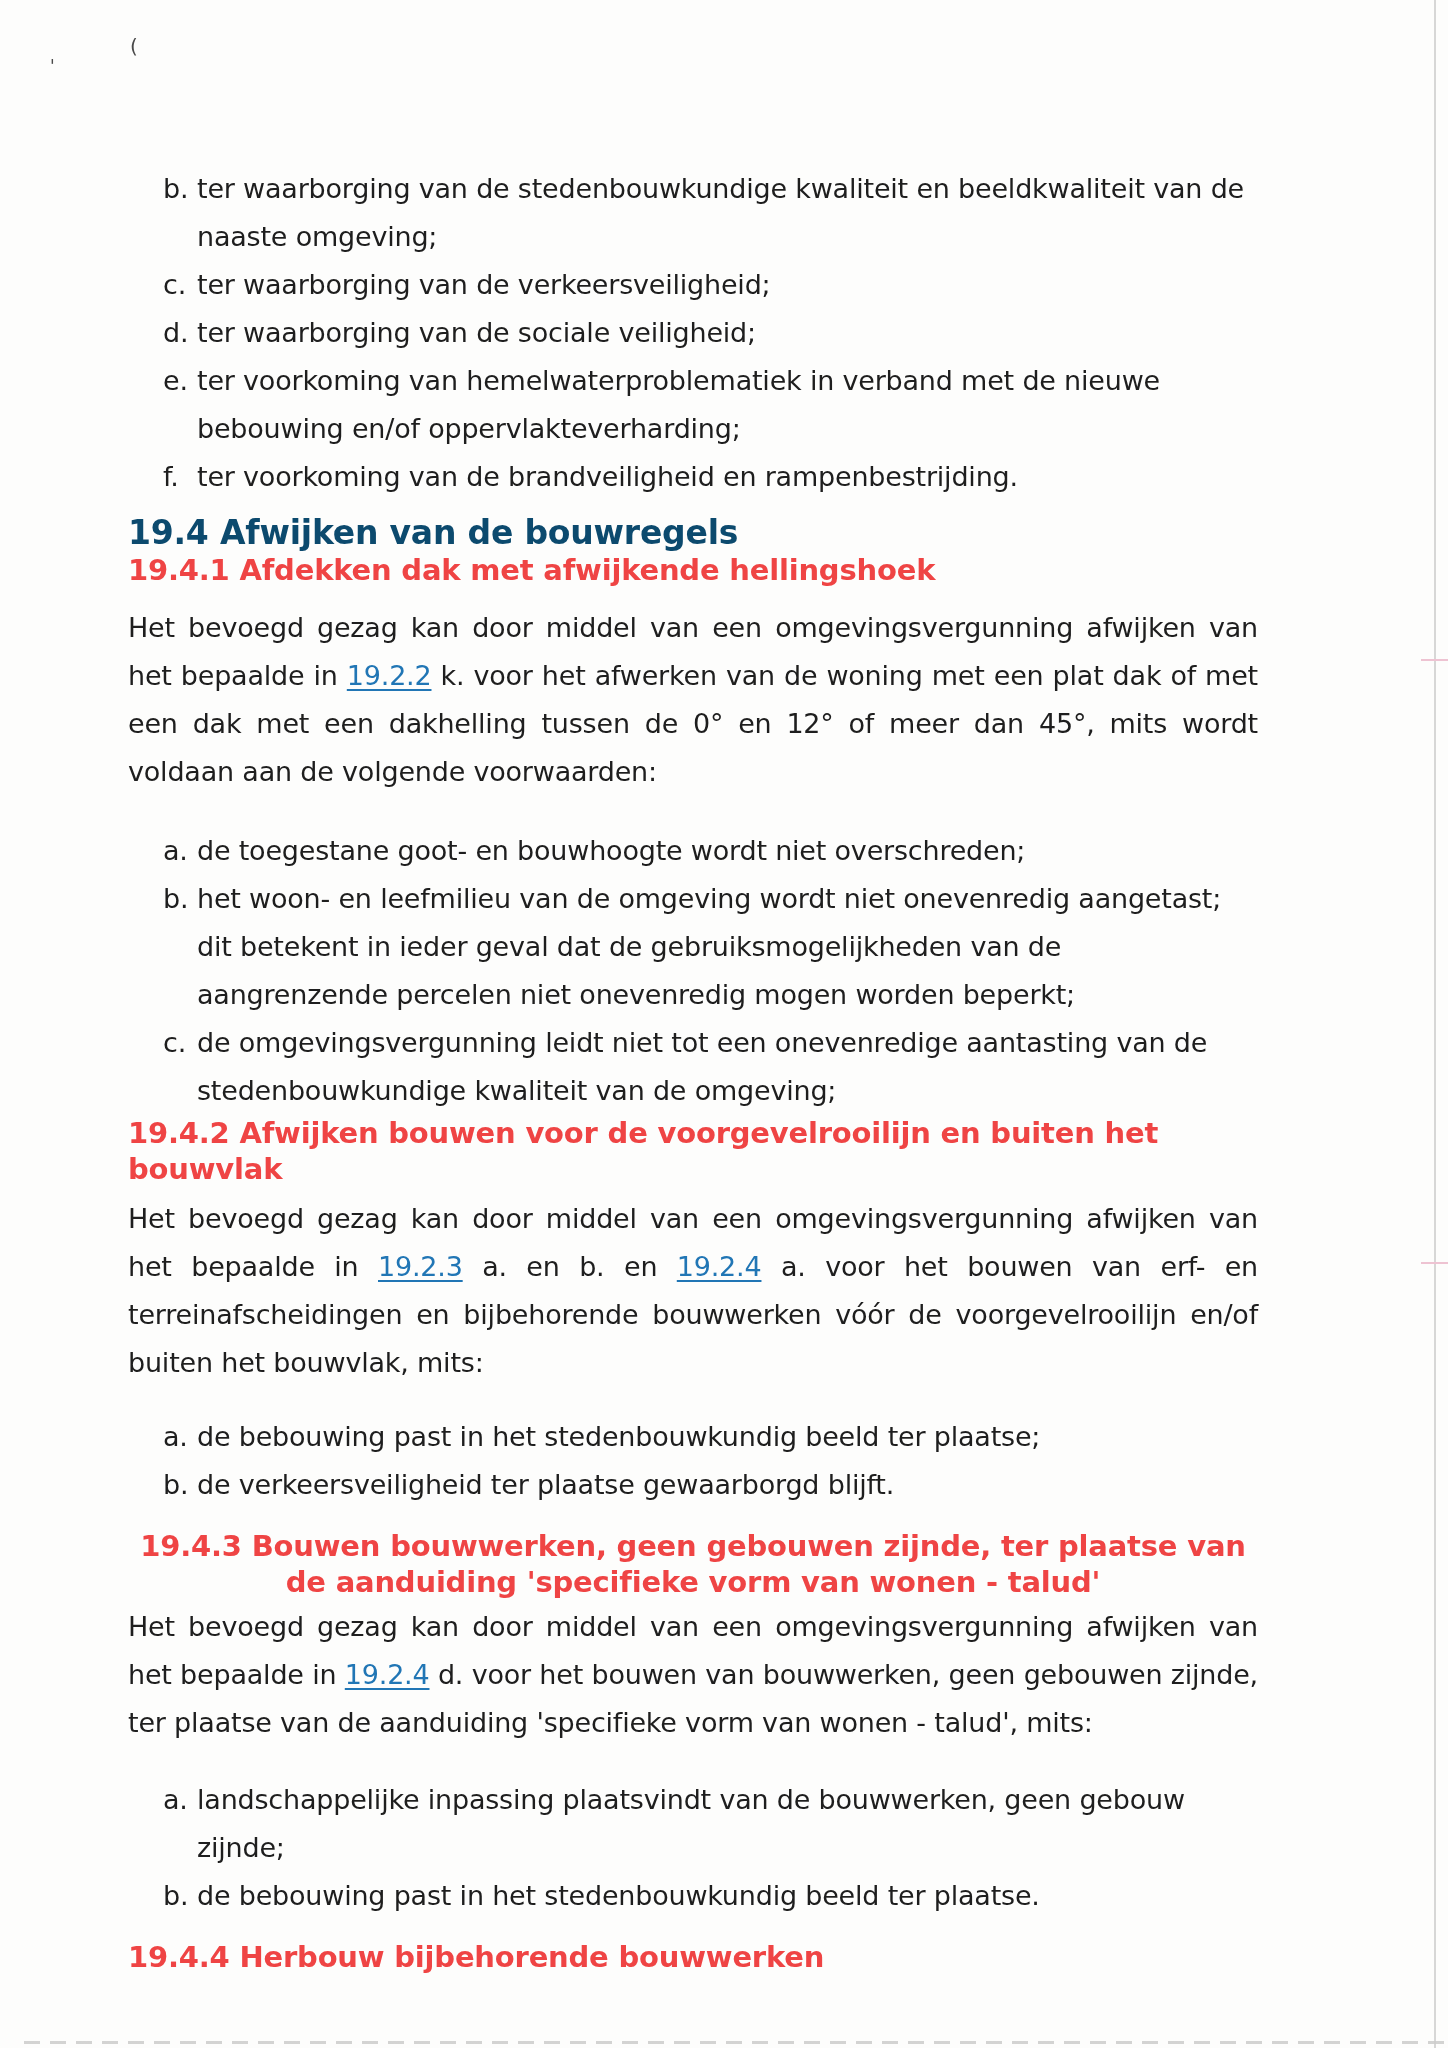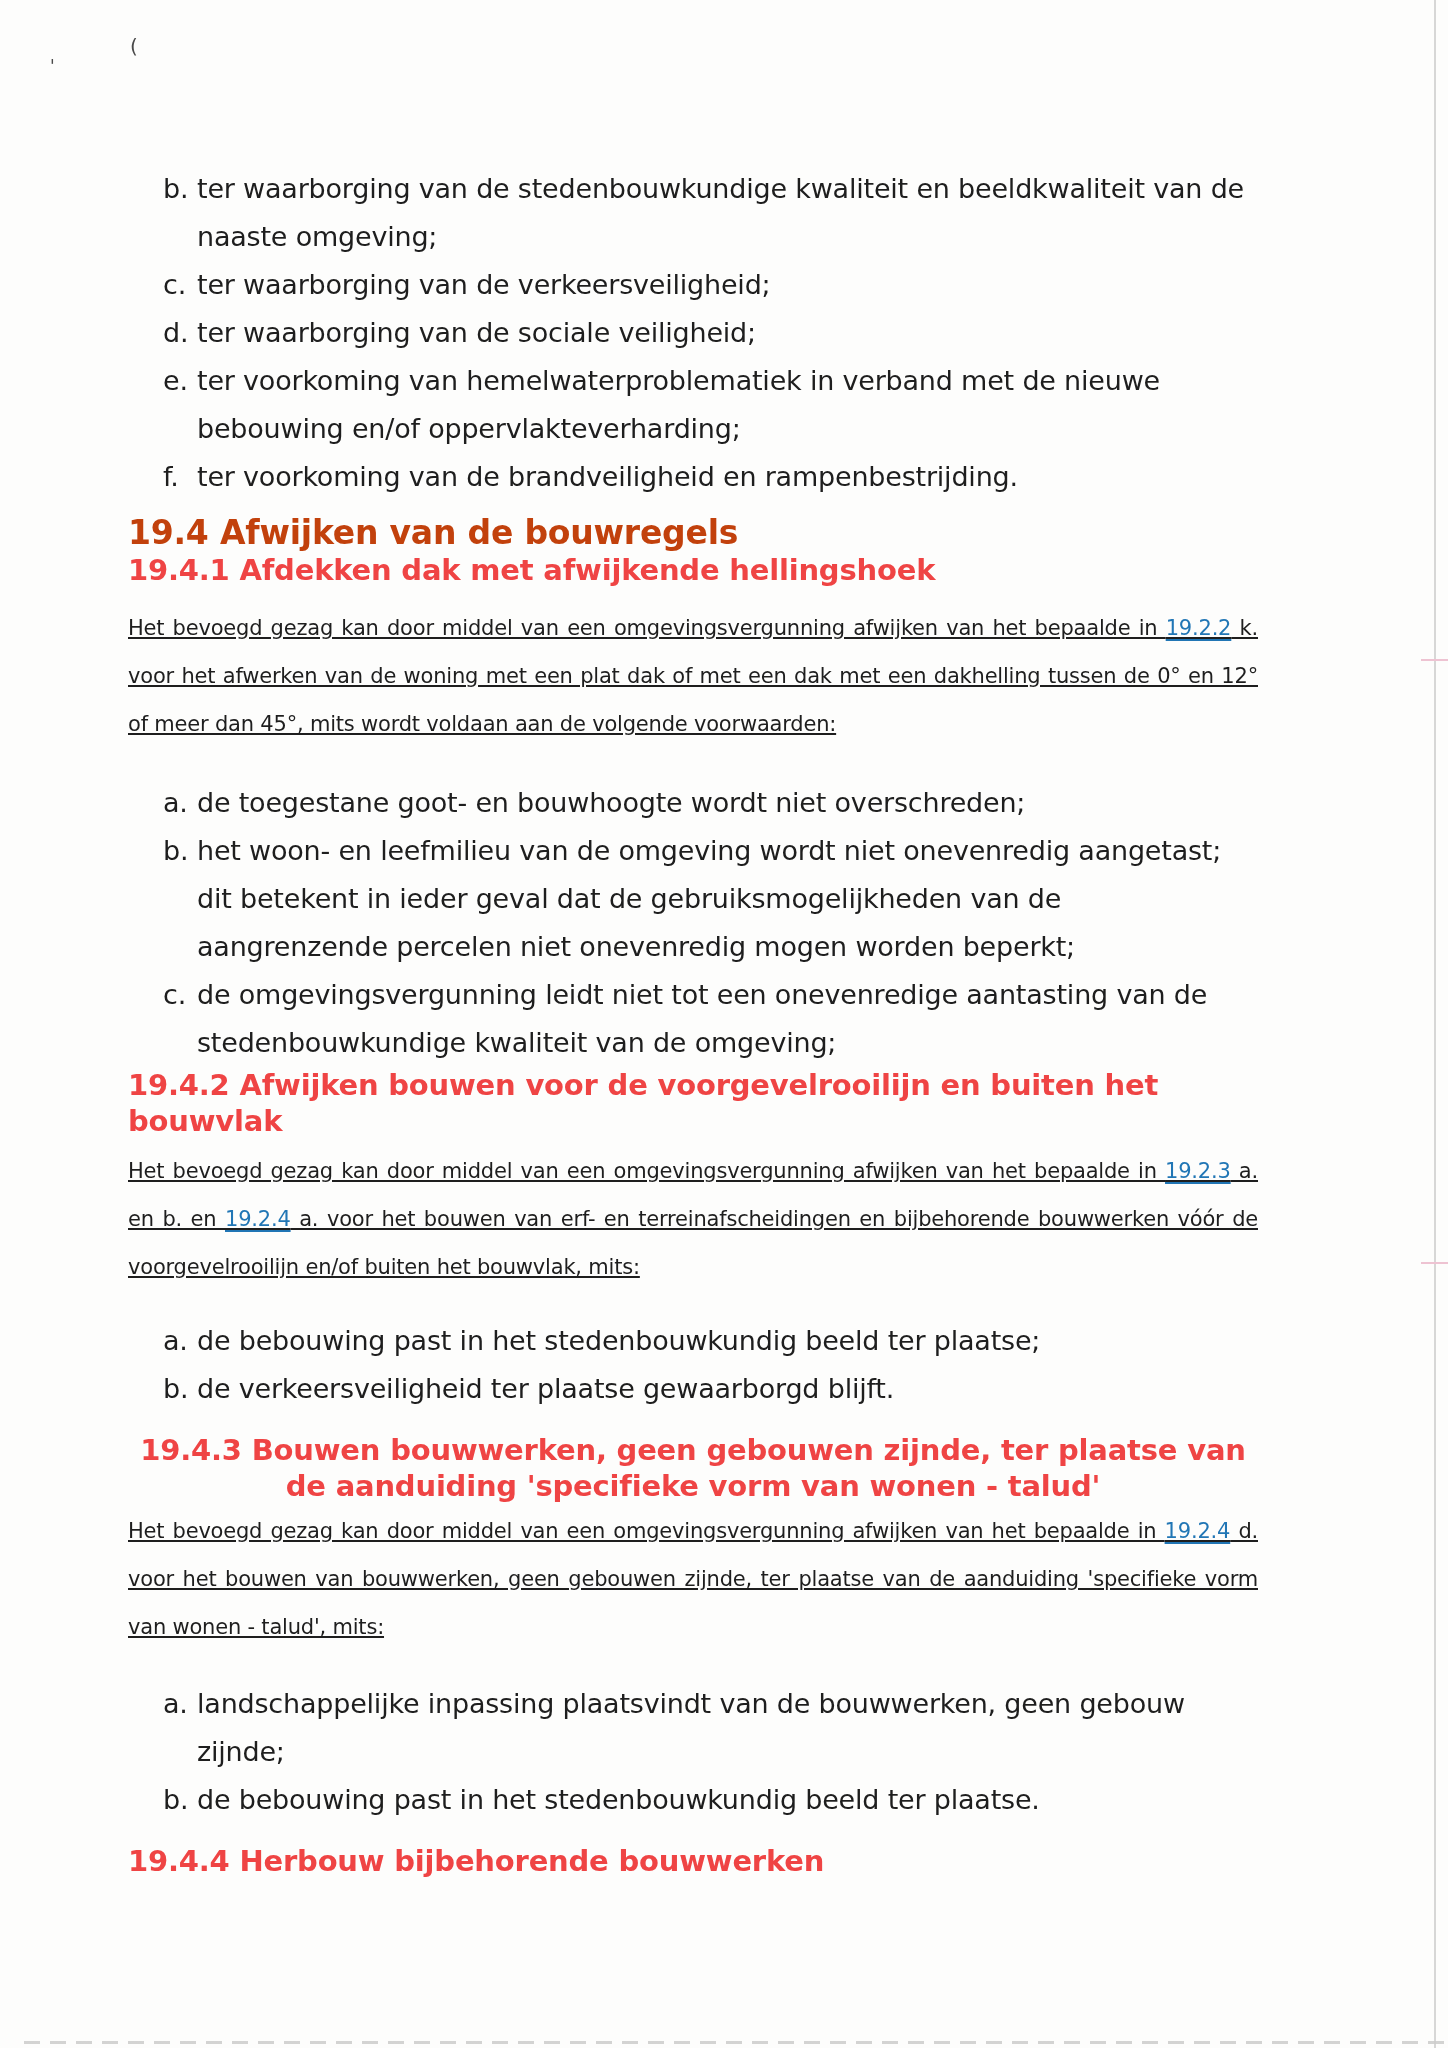--- a/index.html
+++ b/index.html
@@ -37,38 +37,37 @@
   .olist .item{display:flex;line-height:48px;font-size:27px;letter-spacing:-0.2px;}
   .olist .letter{flex:0 0 34px;}
   .olist .txt{flex:1;}
 
   .intro-list{margin-top:165px;}
 
   
   h2.sec{
     margin:13px 0 0 0;
     font-size:33px;line-height:38px;font-weight:bold;
-    color:#c2410c;letter-spacing:-0.2px;
+    color:#0c4a6e;letter-spacing:-0.2px;
   }
   h3.sub{
     margin:0;
     font-size:29px;line-height:36px;font-weight:bold;
     color:#ef4444;letter-spacing:-0.2px;
   }
   h3.m1941{margin-top:0;}
   h3.m1942{}
   h3.m1943{margin-top:19px;text-align:center;}
   h3.m1944{margin-top:19px;}
 
   
   p.para{
     margin:0;
-    font-size:21px;line-height:48px;letter-spacing:-0.2px;
+    font-size:27px;line-height:48px;letter-spacing:-0.2px;
     text-align:justify;
-    text-decoration:underline;
   }
   p.p1941{margin-top:16px;}
   p.p1942{margin-top:8px;}
   p.p1943{margin-top:3px;}
 
   .list1941{margin-top:31px;}
   .list1942{margin-top:26px;}
   .list1943{margin-top:29px;}
 
   a.reflink{

